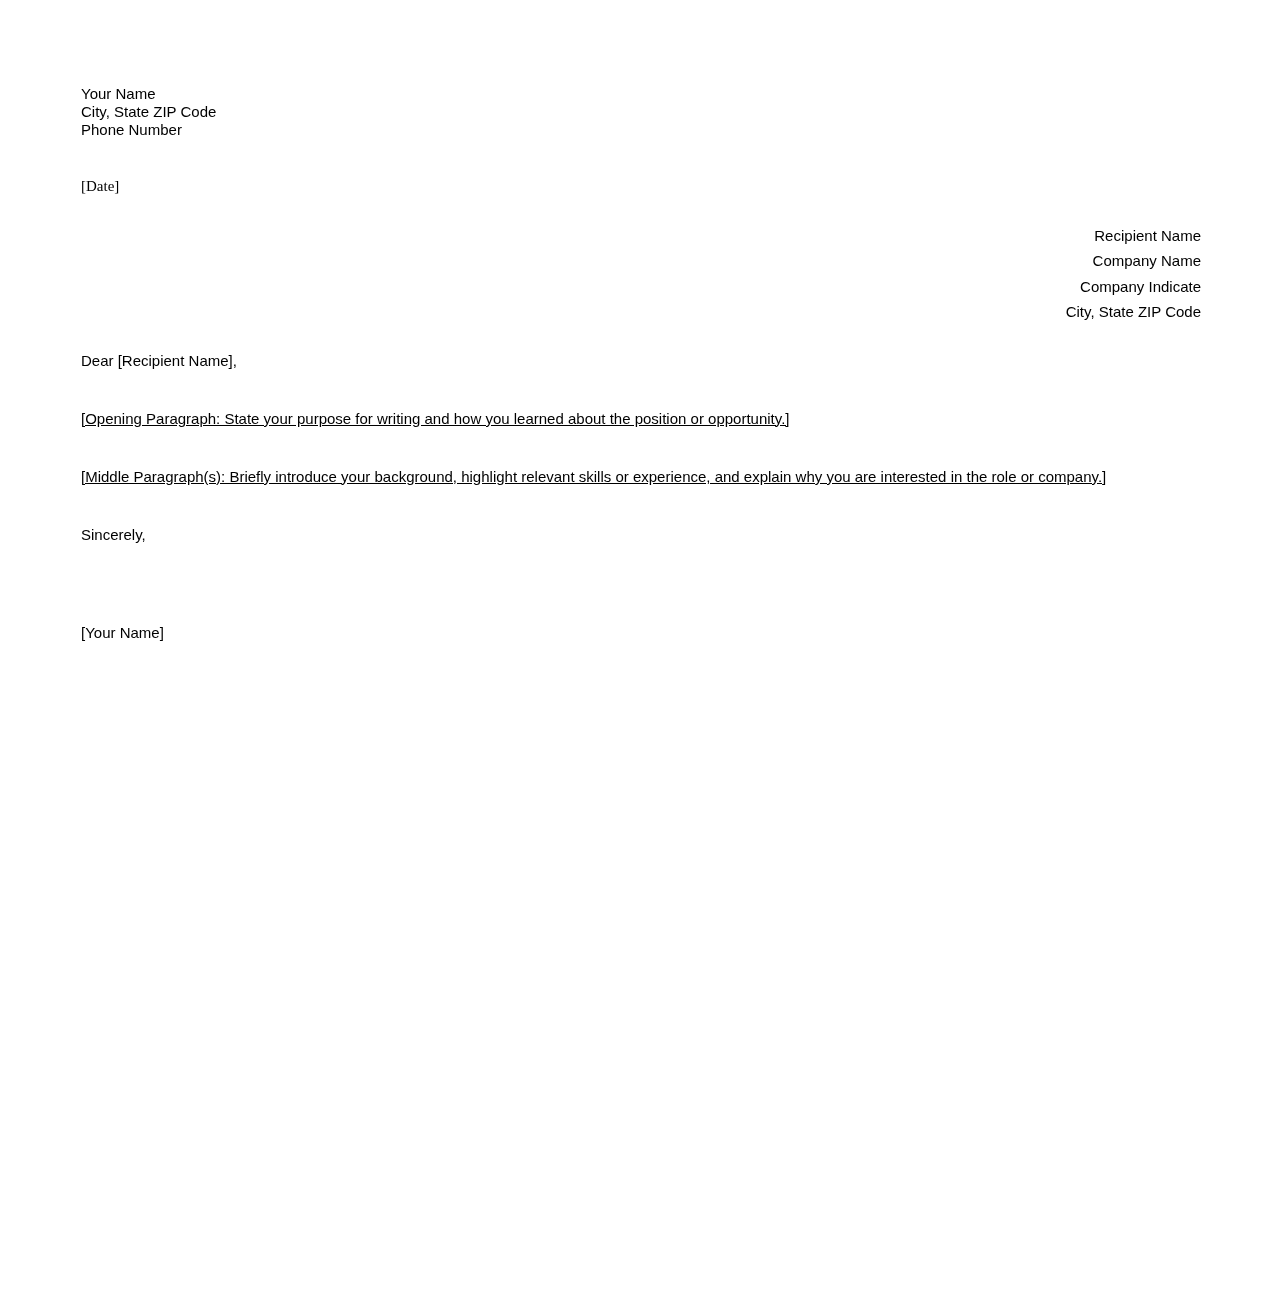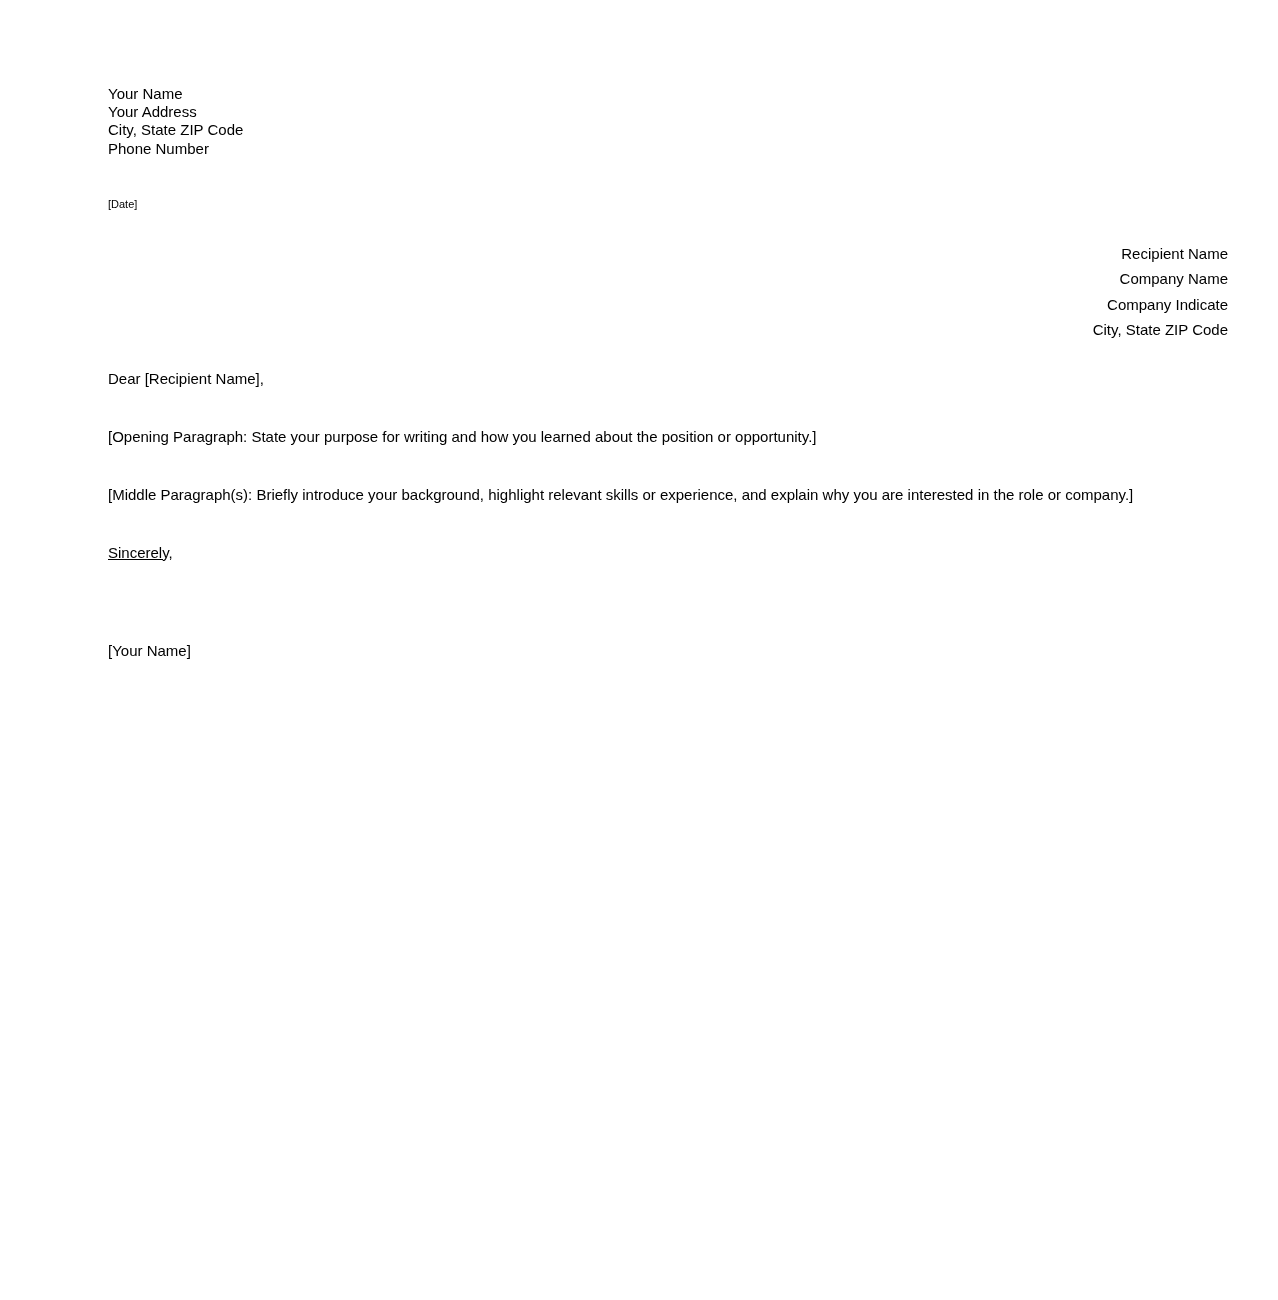--- a/index.html
+++ b/index.html
@@ -19,40 +19,40 @@
     height: 1300px;
     background: #ffffff;
     overflow: hidden;
     box-sizing: border-box;
   }
   .letter {
     position: absolute;
     left: 81px;
     top: 85px;
     width: 1120px;
-    margin-left: 27px;
   }
   .line {
     font-size: 15px;
     line-height: 18px;
     color: #000000;
     white-space: pre;
   }
   
   .sender-block {
     margin: 0 0 0 0;
   }
   .sender-block .line {
     line-height: 18.2px;
   }
   
   .date-line {
     margin-top: 37px;
-    font-size: 11px;
+    font-size: 15px;
     line-height: 18px;
+    font-family: Liberation Serif, serif;
   }
   
   .recipient-block {
     margin-top: 28px;
     text-align: right;
   }
   .recipient-block .line {
     line-height: 25.5px;
   }
   
@@ -60,45 +60,44 @@
     margin-top: 27px;
     font-size: 15px;
     line-height: 18px;
   }
   
   .body-paragraph {
     margin-top: 40px;
     font-size: 15px;
     line-height: 18px;
     white-space: nowrap;
+    text-decoration: underline;
   }
   
   .signoff {
     margin-top: 40px;
     font-size: 15px;
     line-height: 18px;
-    text-decoration: underline;
   }
   .signature-space {
     height: 80px;
   }
   .signature-name {
     font-size: 15px;
     line-height: 18px;
   }
 </style>
 </head>
 <body>
 
 <div class="page">
   <div class="letter">
 
     <div class="sender-block">
       <div class="line">Your Name</div>
-      <div class="line">Your Address</div>
       <div class="line">City, State ZIP Code</div>
       <div class="line">Phone Number</div>
     </div>
 
     <div class="line date-line">[Date]</div>
 
     <div class="recipient-block">
       <div class="line">Recipient Name</div>
       <div class="line">Company Name</div>
       <div class="line">Company Indicate</div>

